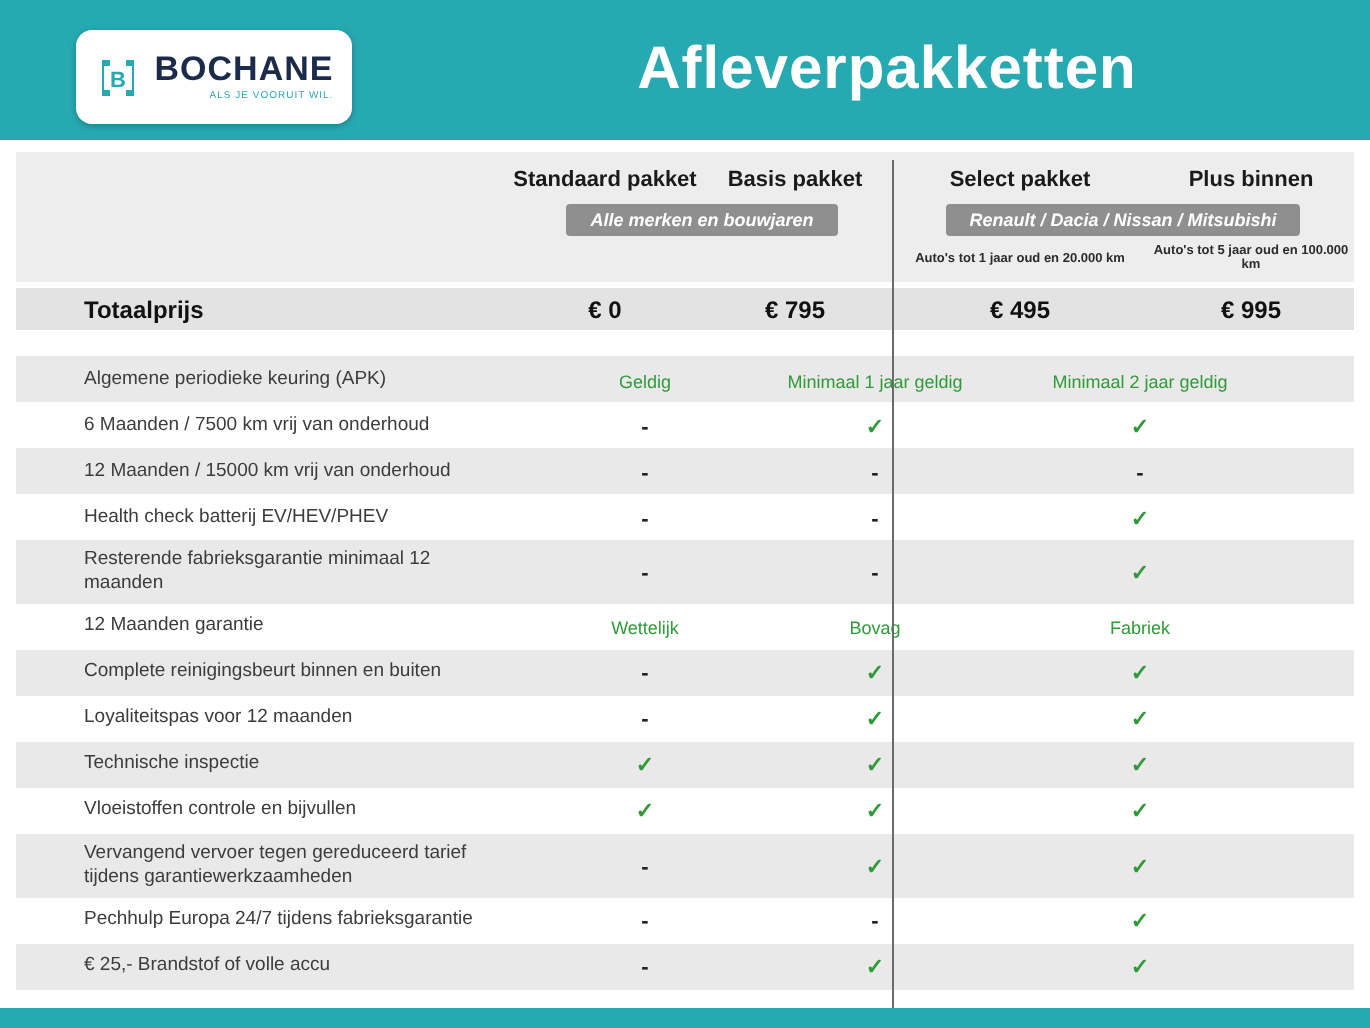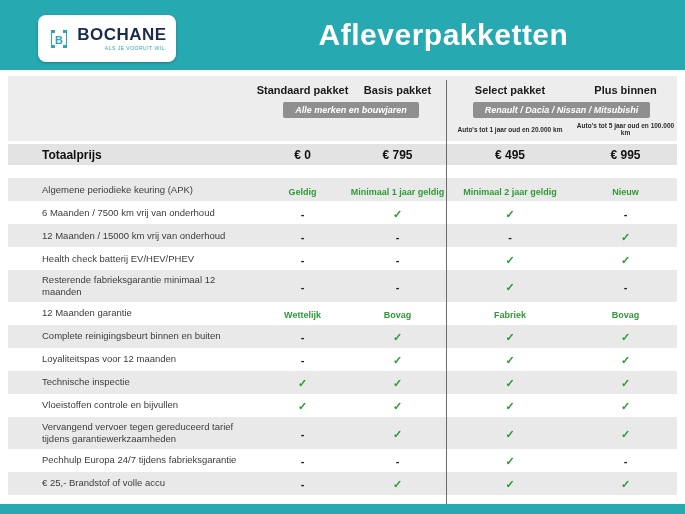--- a/index.html
+++ b/index.html
@@ -50,31 +50,31 @@
   .badge-g2 { grid-column:4 / 6; }
   .subtrow { margin-top:4px; }
   .subt { text-align:center; font-size:6.5px; font-weight:bold; color:#2b2b2b; }
   .subt-select { grid-column:4; }
   .subt-plus { grid-column:5; }
   .totaalrow { background:#e3e3e3; height:21px; margin-top:3px; }
   .totaal-label { font-size:12px; font-weight:bold; color:#111; padding-left:34px; }
   .price { text-align:center; font-size:12px; font-weight:bold; color:#111; }
   
   .rows { margin-top:13px; }
-  .row { min-height:23px; }
+  .row { min-height:23px;gap:20px; }
   .row.odd { background:#e9e9e9; }
   .row.even { background:#ffffff; }
   .cell.label {
     font-size:9.5px; color:#3c3c3c;
     padding:4px 10px 4px 34px; line-height:1.25;
   }
   .cell.val { text-align:center; }
   .check { color:#2f9a37; font-size:11px; font-weight:bold; }
   .dash { color:#222; font-size:11px; font-weight:bold; }
-  .txt { color:#2f9a37; font-size:9px; font-weight:bold; }
+  .txt { color:#2f9a37; font-size:9px; font-weight:normal; }
   
   .v-divider {
     position:absolute; left:438px; top:4px; bottom:-18px;
     width:1px; background:#6b6b6b;
   }
   .bottombar {
     position:absolute; left:0; bottom:0; width:100%; height:10px; background:#27a9b2;
   }
 </style>
 </head>

